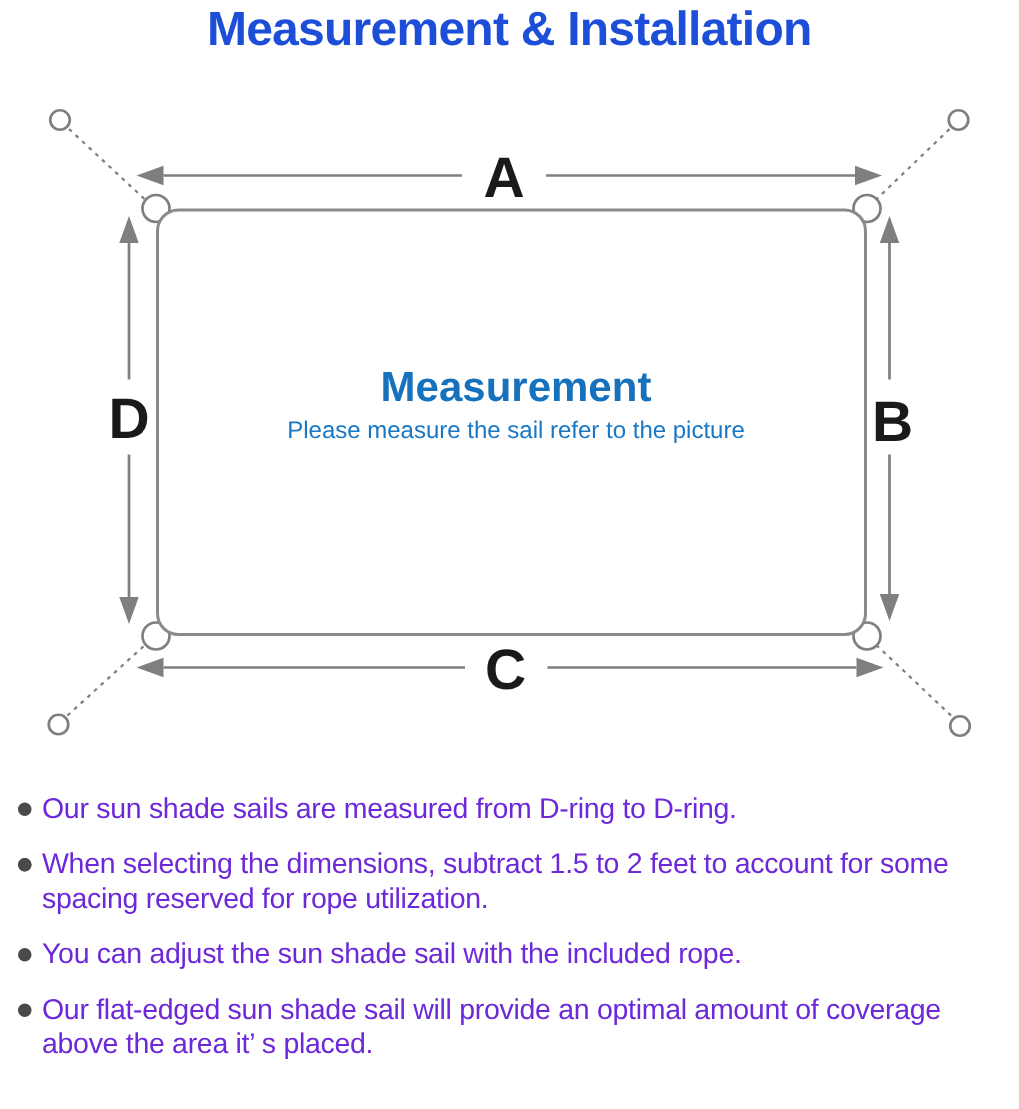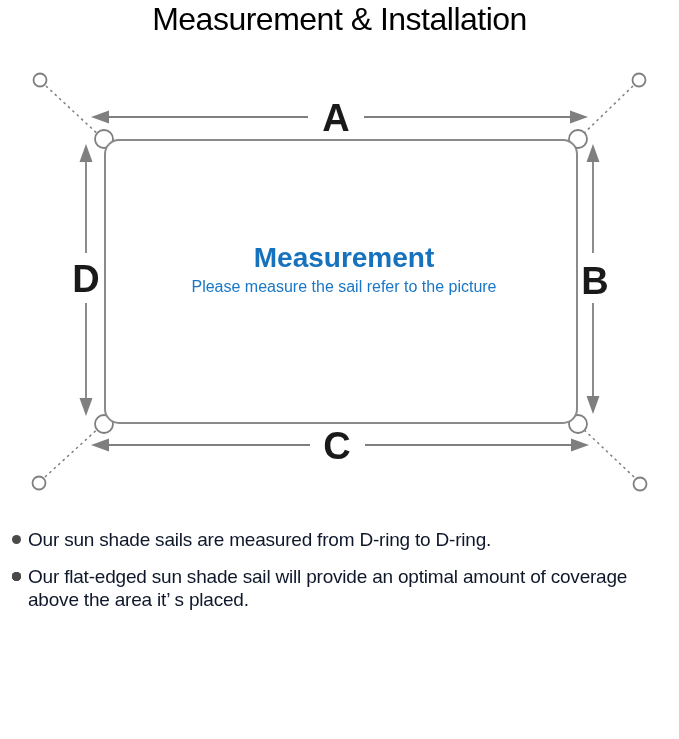--- a/index.html
+++ b/index.html
@@ -6,22 +6,22 @@
   body {
     width: 679px; height: 739px;
     font-family: "Liberation Sans", sans-serif;
     position: relative; overflow: hidden;
   }
   .page { position: relative; width: 679px; height: 739px; background: #ffffff; }
 
   .title {
     position: absolute; top: 1px; left: 0; width: 100%;
     margin: 0; text-align: center;
-    font-size: 32px; font-weight: normal; letter-spacing: -0.5px;
-    color: #000000;
+    font-size: 32px; font-weight: bold; letter-spacing: -0.5px;
+    color: #1d4ed8;
   }
 
   .diagram { position: absolute; left: 0; top: 0; width: 679px; height: 520px; }
 
   .dim-label {
     font-family: "Liberation Sans", sans-serif;
     font-size: 38px; font-weight: bold; fill: #1a1a1a;
   }
   .center-title {
     font-family: "Liberation Sans", sans-serif;
@@ -32,21 +32,21 @@
     font-size: 16px; fill: #1877c6;
   }
 
   .notes {
     position: absolute; left: 8px; right: 4px; top: 528px;
     margin: 0; padding: 0; list-style: none;
   }
   .notes li {
     position: relative; padding-left: 20px; margin-bottom: 14px;
     font-size: 19px; line-height: 23px; letter-spacing: -0.2px;
-    color: #0f172a;
+    color: #6d28d9;
   }
   .notes .dot {
     position: absolute; left: 4px; top: 7px;
     width: 9px; height: 9px; border-radius: 50%;
     background: #4a4a4a;
   }
 </style>
 </head>
 <body>
 
@@ -122,20 +122,25 @@
   <ul class="notes">
     <li>
       <span class="dot"></span>
       <span>Our sun shade sails are measured from D-ring to D-ring.</span>
     </li>
     <li>
       <span class="dot"></span>
     </li>
     <li>
       <span class="dot"></span>
+      <span>When selecting the dimensions, subtract 1.5 to 2 feet to account for some spacing reserved for rope utilization.</span>
+    </li>
+    <li>
+      <span class="dot"></span>
+      <span>You can adjust the sun shade sail with the included rope.</span>
     </li>
     <li>
       <span class="dot"></span>
       <span>Our flat-edged sun shade sail will provide an optimal amount of coverage above the area it’ s placed.</span>
     </li>
   </ul>
 
 </div>
 
 </body></html>

